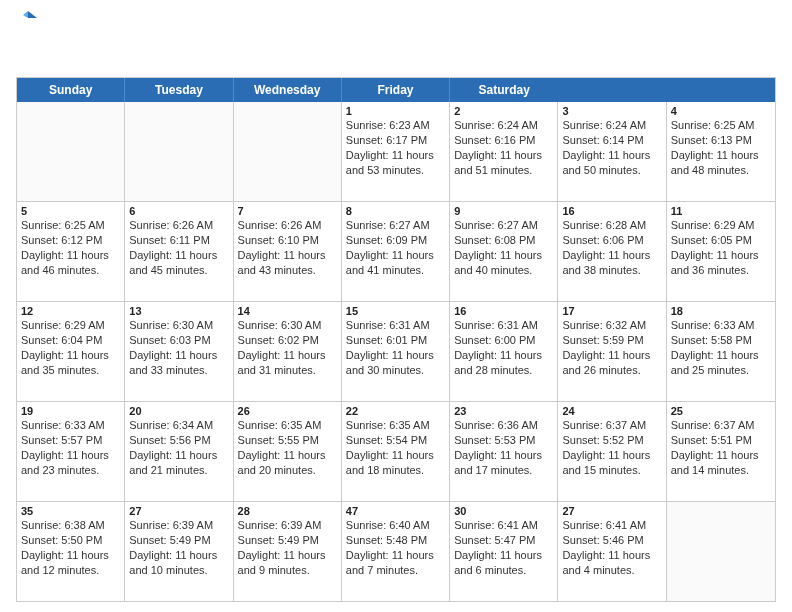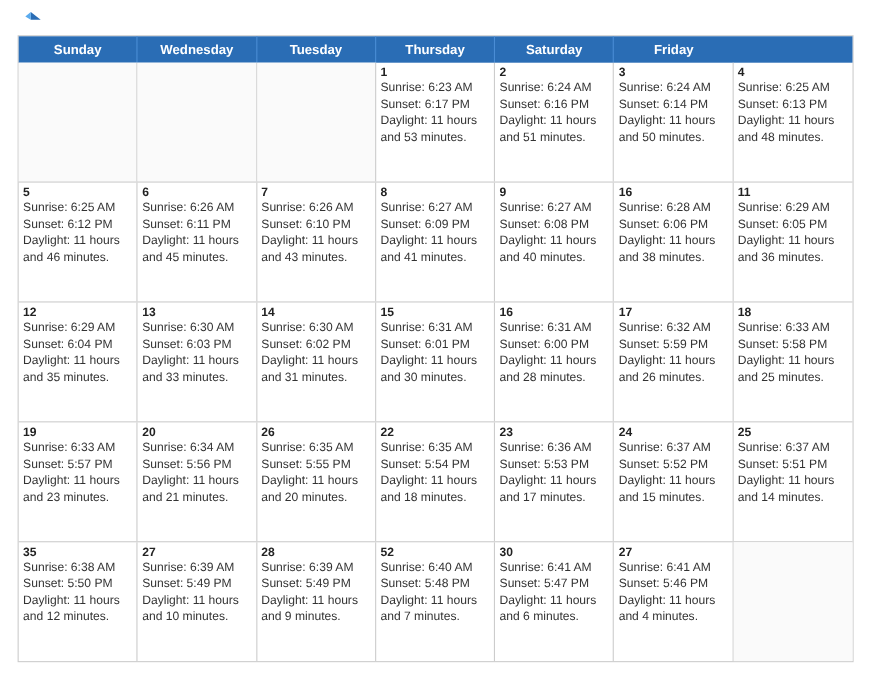--- a/index.html
+++ b/index.html
@@ -9,20 +9,21 @@
       width: 792px;
       height: 612px;
       overflow: hidden;
     }
     .page {
       width: 792px;
       height: 612px;
       padding: 10px 16px 10px 16px;
       display: flex;
       flex-direction: column;
+      gap: 45px;
     }
     .header {
       display: flex;
       justify-content: space-between;
       align-items: flex-start;
       margin-bottom: 6px;
     }
     .logo {
       display: flex;
       align-items: flex-end;
@@ -123,25 +124,24 @@
     <div class="title-block">
       <div class="month-year"></div>
       <div class="location"></div>
     </div>
   </div>
 
   <div class="calendar">
     <div class="cal-header">
 
     <div class="cal-header-cell">Sunday</div>
+        <div class="cal-header-cell">Tuesday</div>
         <div class="cal-header-cell">Wednesday</div>
-        <div class="cal-header-cell">Tuesday</div>
-        <div class="cal-header-cell">Thursday</div>
+        <div class="cal-header-cell">Friday</div>
         <div class="cal-header-cell">Saturday</div>
-        <div class="cal-header-cell">Friday</div>
       </div>
     <div class="cal-body">
 
     <div class="cal-row">
           <div class="cal-cell empty"></div>
           <div class="cal-cell empty"></div>
           <div class="cal-cell empty"></div>
           <div class="cal-cell">
             <div class="day-num">1</div>
             <div class="cell-text" style="white-space: pre-line;">Sunrise: 6:23 AM
@@ -340,21 +340,21 @@
 and 10 minutes.</div>
           </div>
           <div class="cal-cell">
             <div class="day-num">28</div>
             <div class="cell-text" style="white-space: pre-line;">Sunrise: 6:39 AM
 Sunset: 5:49 PM
 Daylight: 11 hours
 and 9 minutes.</div>
           </div>
           <div class="cal-cell">
-            <div class="day-num">52</div>
+            <div class="day-num">47</div>
             <div class="cell-text" style="white-space: pre-line;">Sunrise: 6:40 AM
 Sunset: 5:48 PM
 Daylight: 11 hours
 and 7 minutes.</div>
           </div>
           <div class="cal-cell">
             <div class="day-num">30</div>
             <div class="cell-text" style="white-space: pre-line;">Sunrise: 6:41 AM
 Sunset: 5:47 PM
 Daylight: 11 hours

